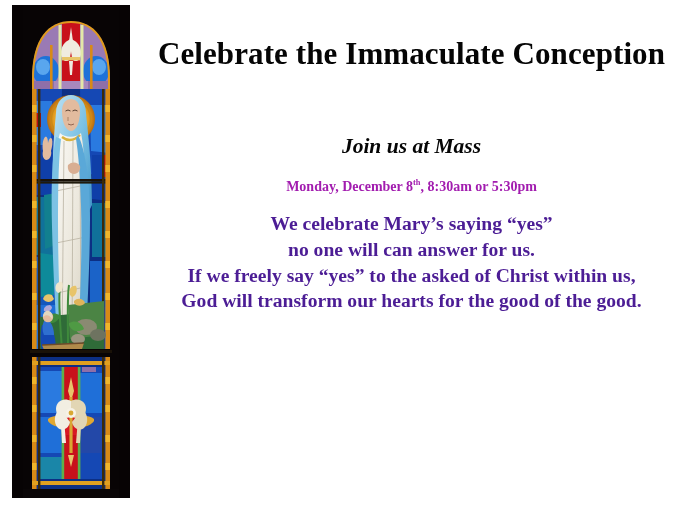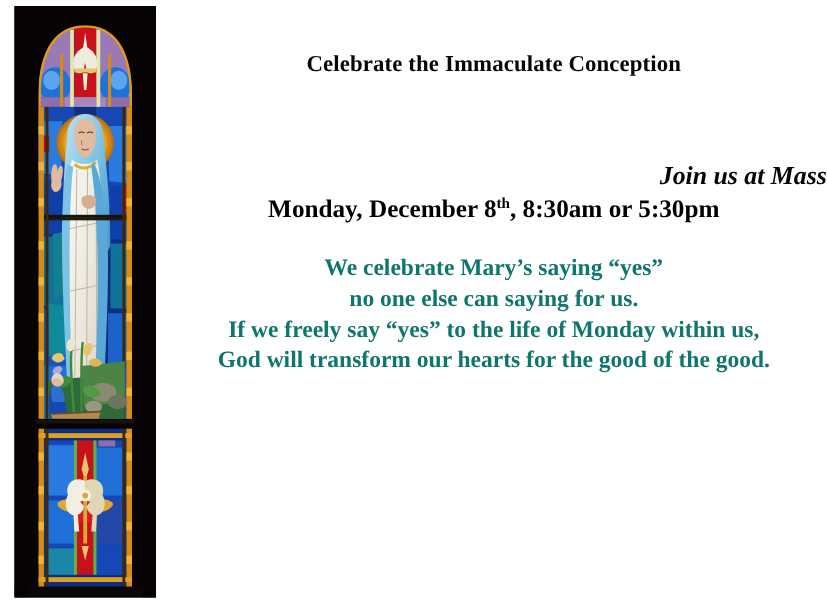--- a/index.html
+++ b/index.html
@@ -45,21 +45,21 @@
     top: 0;
     width: 555px;
     height: 510px;
     color: #000000;
     text-align: center;
   }
 
   .headline {
     font-family: "Liberation Serif", "DejaVu Serif", serif;
     font-weight: bold;
-    font-size: 19px;
+    font-size: 31px;
     line-height: 31px;
     letter-spacing: 0.1px;
     color: #050505;
   }
   #headline-block {
     position: absolute;
     left: 0;
     top: 38px;
     width: 555px;
   }
@@ -69,46 +69,45 @@
     left: 0;
     top: 133px;
     width: 555px;
   }
   .mass-invite {
     font-style: italic;
     font-weight: bold;
     font-size: 21.5px;
     line-height: 26px;
     color: #050505;
-    text-align: right;
   }
   .mass-when {
     font-weight: bold;
-    font-size: 21px;
+    font-size: 14px;
     line-height: 27px;
-    color: #000000;
-    margin-top: 2px;
+    color: #a21caf;
+    margin-top: 14px;
   }
   .mass-when sup {
     font-size: 0.6em;
     vertical-align: super;
     line-height: 0;
   }
 
   #reflection-block {
     position: absolute;
     left: 0;
     top: 211px;
     width: 555px;
   }
   .reflection-line {
     font-weight: bold;
     font-size: 19.6px;
     line-height: 25.8px;
-    color: #0f766e;
+    color: #4c1d95;
     white-space: nowrap;
   }
 </style>
 </head>
 <body>
 
 <div id="flyer">
 
   <div id="window-photo">
     <svg viewBox="0 0 118 493" xmlns="http://www.w3.org/2000/svg">
@@ -368,19 +367,19 @@
       <div class="headline">Celebrate the Immaculate Conception</div>
     </div>
 
     <div id="mass-block">
       <div class="mass-invite">Join us at Mass</div>
       <div class="mass-when"><span>Monday, December 8</span><sup>th</sup><span>, 8:30am or 5:30pm</span></div>
     </div>
 
     <div id="reflection-block">
       <div class="reflection-line">We celebrate Mary’s saying “yes”</div>
-      <div class="reflection-line">no one else can saying for us.</div>
-      <div class="reflection-line">If we freely say “yes” to the life of Monday within us,</div>
+      <div class="reflection-line">no one will can answer for us.</div>
+      <div class="reflection-line">If we freely say “yes” to the asked of Christ within us,</div>
       <div class="reflection-line">God will transform our hearts for the good of the good.</div>
     </div>
 
   </div>
 </div>
 
 </body></html>

